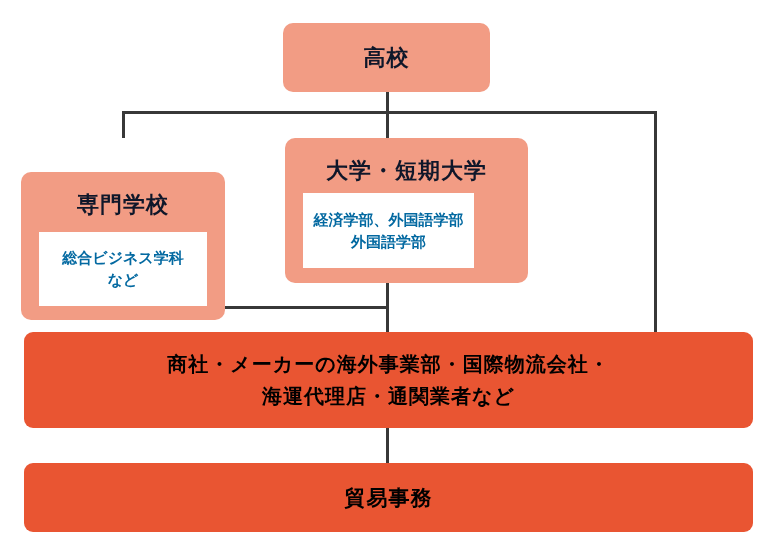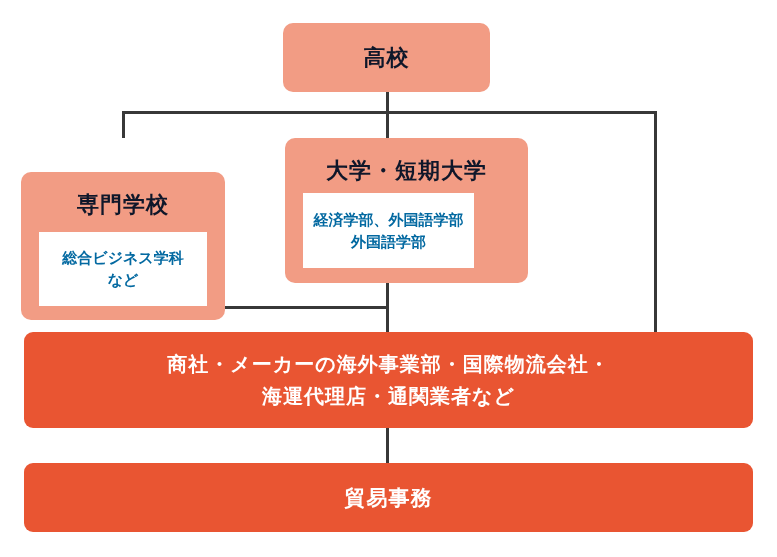--- a/index.html
+++ b/index.html
@@ -73,21 +73,21 @@
     display: flex;
     flex-direction: column;
     align-items: center;
     justify-content: center;
   }
   .node-employers { top: 332px; height: 96px; }
   .node-job { top: 463px; height: 69px; }
   .accent-line {
     display: block;
     text-align: center;
-    color: #ffffff;
+    color: #000000;
     font-weight: bold;
     font-size: 20px;
     line-height: 32px;
     letter-spacing: 1px;
   }
   .node-job .accent-line { font-size: 21px; line-height: 24px; }
 </style>
 </head>
 <body>
 

